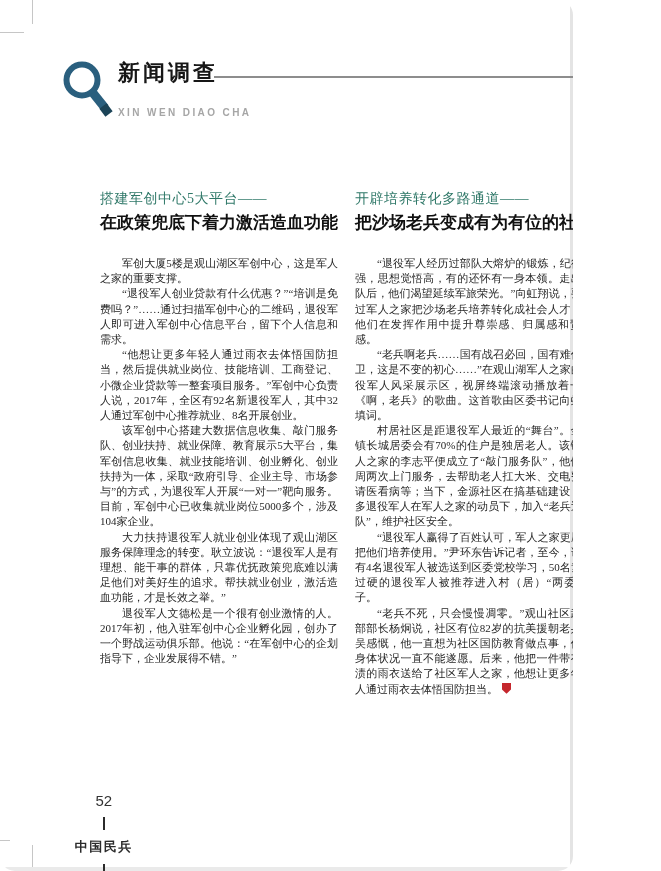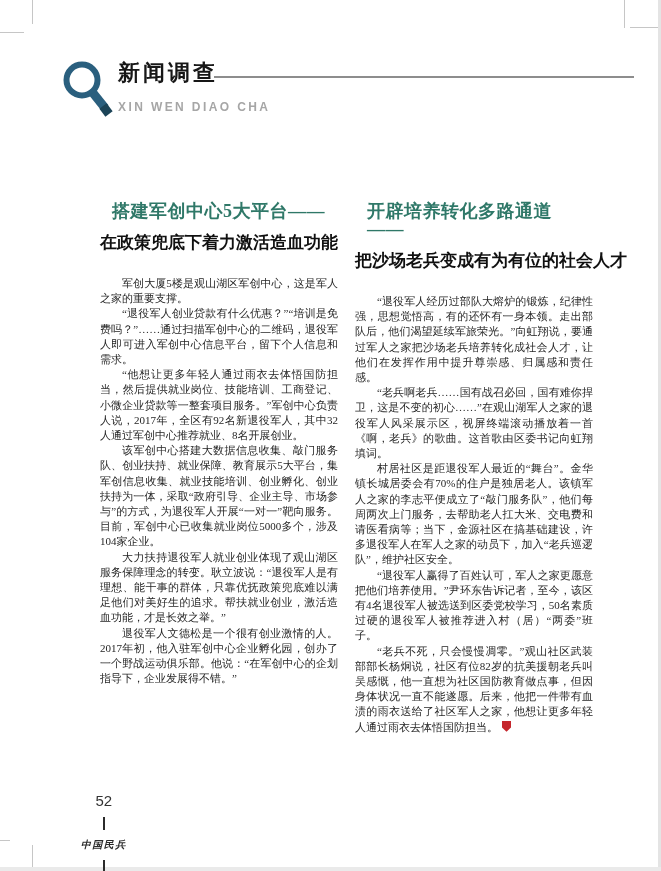--- a/index.html
+++ b/index.html
@@ -1,43 +1,43 @@
 <!DOCTYPE html>
 <html><head>
 <meta charset="utf-8">
 <style>
   html,body { margin:0; padding:0; background:#ffffff; }
   .page {
-    position:relative; width:661px; height:871px; background:#ffffff;
-    overflow:hidden; font-family:"Liberation Serif","DejaVu Serif",serif;
+    position:relative; width:573px; height:871px; background:#ffffff;
+    overflow:hidden; font-family:"Liberation Serif","DejaVu Serif",serif;border-radius:15px;
   }
   
   .mark { position:absolute; background:#c6c6c6; }
   
   .edge-right  { position:absolute; top:0; right:0; width:3px; height:100%; background:#e4e4e4; }
   .edge-bottom { position:absolute; bottom:0; left:0; width:100%; height:4px; background:#eaeaea; }
 
   
   .magnifier { position:absolute; left:58px; top:55px; }
   .header-text { position:absolute; left:118px; top:60px; }
   .header-title {
     font-family:"Liberation Sans","DejaVu Sans",sans-serif;
     font-size:22px; font-weight:bold; color:#171717; letter-spacing:3px; line-height:26px;
   }
   .header-sub {
-    margin-top:14px; font-family:"Liberation Sans","DejaVu Sans",sans-serif;
-    font-size:12px; font-weight:bold; color:#a6a6a6; letter-spacing:2.4px;
+    margin-top:21px; font-family:"Liberation Sans","DejaVu Sans",sans-serif;
+    font-size:10px; font-weight:bold; color:#a6a6a6; letter-spacing:2.4px;
   }
   .header-rule { position:absolute; left:214px; top:76px; width:420px; height:2px; background:#8d8d8d; }
 
   
   .columns { position:absolute; left:100px; top:190px; width:494px; display:flex; gap:17px; }
   .article { width:238px; }
   .kicker {
-    margin:12px; font-size:18px; font-weight:bold; color:#2f7868;
+    margin:0; font-size:14px; font-weight:normal; color:#2f7868;
     letter-spacing:0.5px; line-height:18px;
   }
   .article-title {
     margin:4px 0 0 0; font-family:"Liberation Sans","DejaVu Sans",sans-serif;
     font-size:17px; font-weight:bold; color:#101010; line-height:21px; white-space:nowrap;
   }
   .body { margin-top:23px; }
   .body-p {
     margin:0; font-size:11px; line-height:15.2px; color:#262626;
     text-align:justify; text-indent:2em;
@@ -49,21 +49,21 @@
   }
 
   
   .footer {
     position:absolute; left:63px; top:792px; display:flex; align-items:center; gap:8px;
     font-family:"Liberation Sans","DejaVu Sans",sans-serif;
     flex-direction:column;
   }
   .footer-page { font-size:15px; color:#333333; }
   .footer-sep { width:2px; height:13px; background:#2b2b2b; }
-  .footer-mag { font-size:10px; font-weight:bold; color:#2b2b2b; letter-spacing:1.5px;font-style:italic; }
+  .footer-mag { font-size:13px; font-weight:bold; color:#2b2b2b; letter-spacing:1.5px; }
   .footer-issue { font-size:12px; color:#7d7d7d; letter-spacing:1px; }
 </style>
 </head>
 <body>
 
 <div class="page">
 
   <div class="mark" style="left:32px; top:0; width:1px; height:24px;"></div>
   <div class="mark" style="left:0; top:32px; width:24px; height:1px;"></div>
   <div class="mark" style="left:624px; top:0; width:1px; height:28px;"></div>

